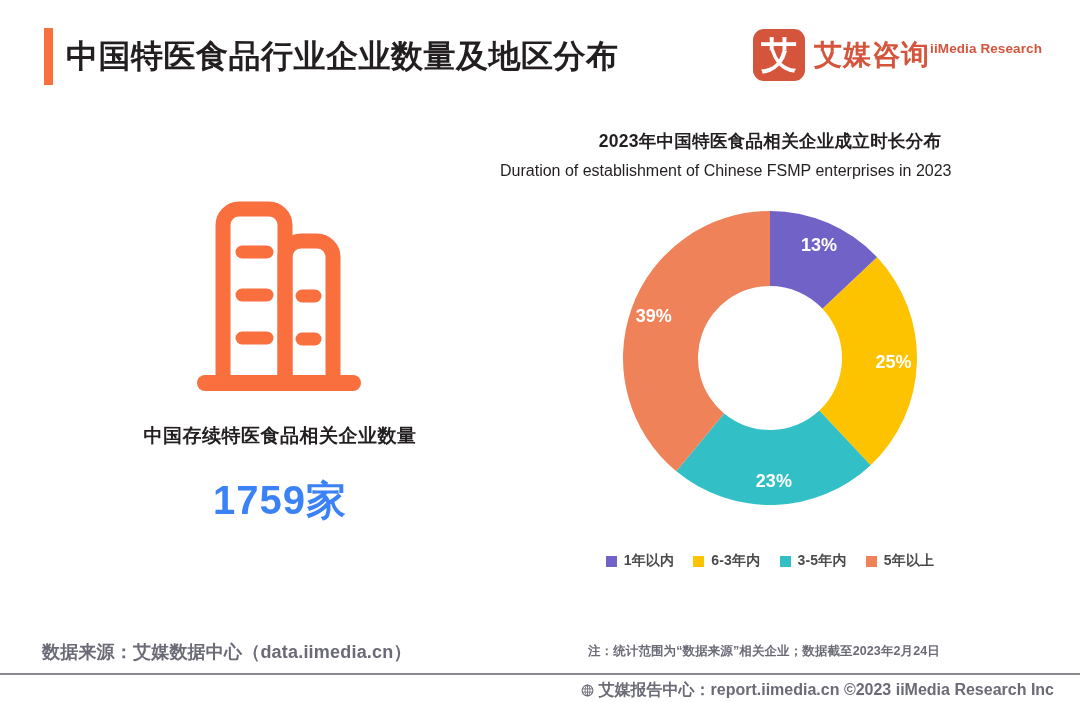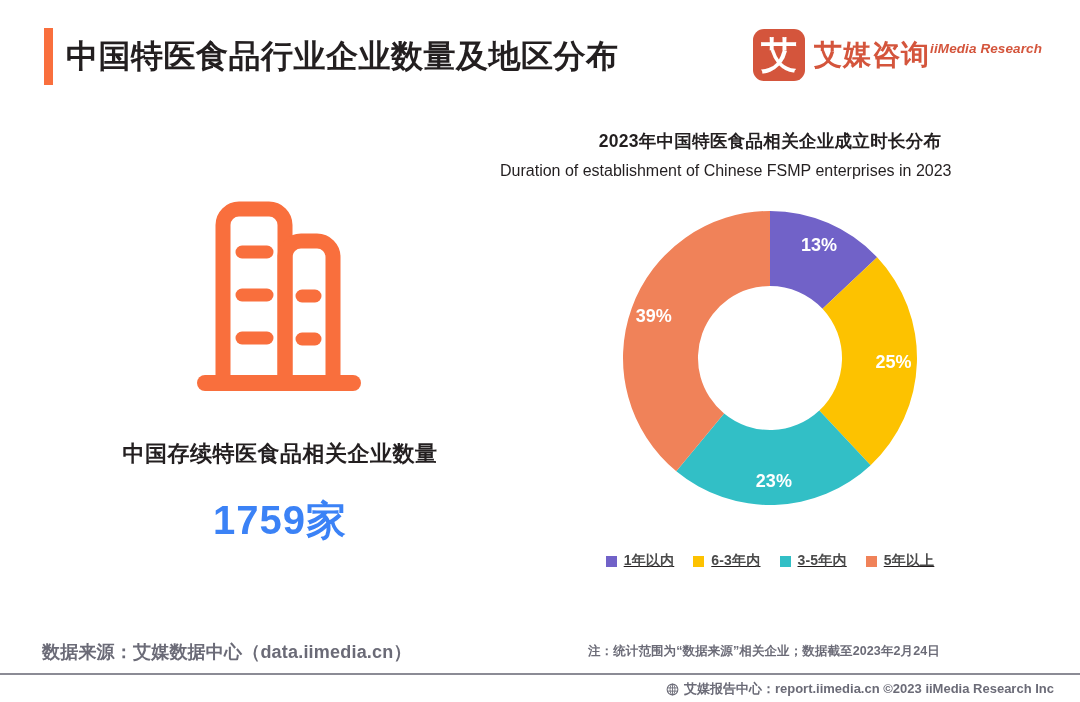--- a/index.html
+++ b/index.html
@@ -75,39 +75,38 @@
     font-weight: 700;
     line-height: 30px;
     letter-spacing: 1px;
   }
   .logo-en {
     color: #d4553c;
     font-size: 13.5px;
     font-weight: 700;
     line-height: 17px;
     letter-spacing: 0.1px;
-    font-style: italic;
   }
 
   
   .left-panel {
     position: absolute;
     left: 60px; top: 190px;
     width: 440px;
     text-align: center;
   }
   .building-icon-wrap {
     height: 215px;
     display: flex;
     align-items: center;
     justify-content: center;
   }
   .stat-label {
-    margin-top: 34px;
-    font-size: 22px;
+    margin-top: 18px;
+    font-size: 19px;
     font-weight: 700;
     color: #231f20;
     letter-spacing: 0.5px;
   }
   .stat-value {
     margin-top: 24px;
     font-size: 40px;
     font-weight: 700;
     color: #3b82f6;
     letter-spacing: 1px;
@@ -154,21 +153,20 @@
     font-weight: 700;
     text-anchor: middle;
     dominant-baseline: central;
   }
   .legend {
     display: flex;
     justify-content: center;
     align-items: center;
     margin-top: 24px;
     gap: 19px;
-    text-decoration: underline;
   }
   .legend-item {
     display: flex;
     align-items: center;
     gap: 7px;
   }
   .legend-swatch {
     width: 11px; height: 11px;
     flex: 0 0 auto;
   }
@@ -212,21 +210,21 @@
     width: 1080px;
     height: 27.5px;
     background: #ffffff;
   }
   .footer-credit {
     position: absolute;
     right: 26px; top: 680px;
     display: flex;
     align-items: center;
     gap: 5px;
-    font-size: 13px;
+    font-size: 16px;
     font-weight: 700;
     color: #6b6b77;
     white-space: nowrap;
   }
   .globe-icon {
     display: inline-flex;
     width: 13px; height: 13px;
     flex: 0 0 auto;
   }
 </style>

